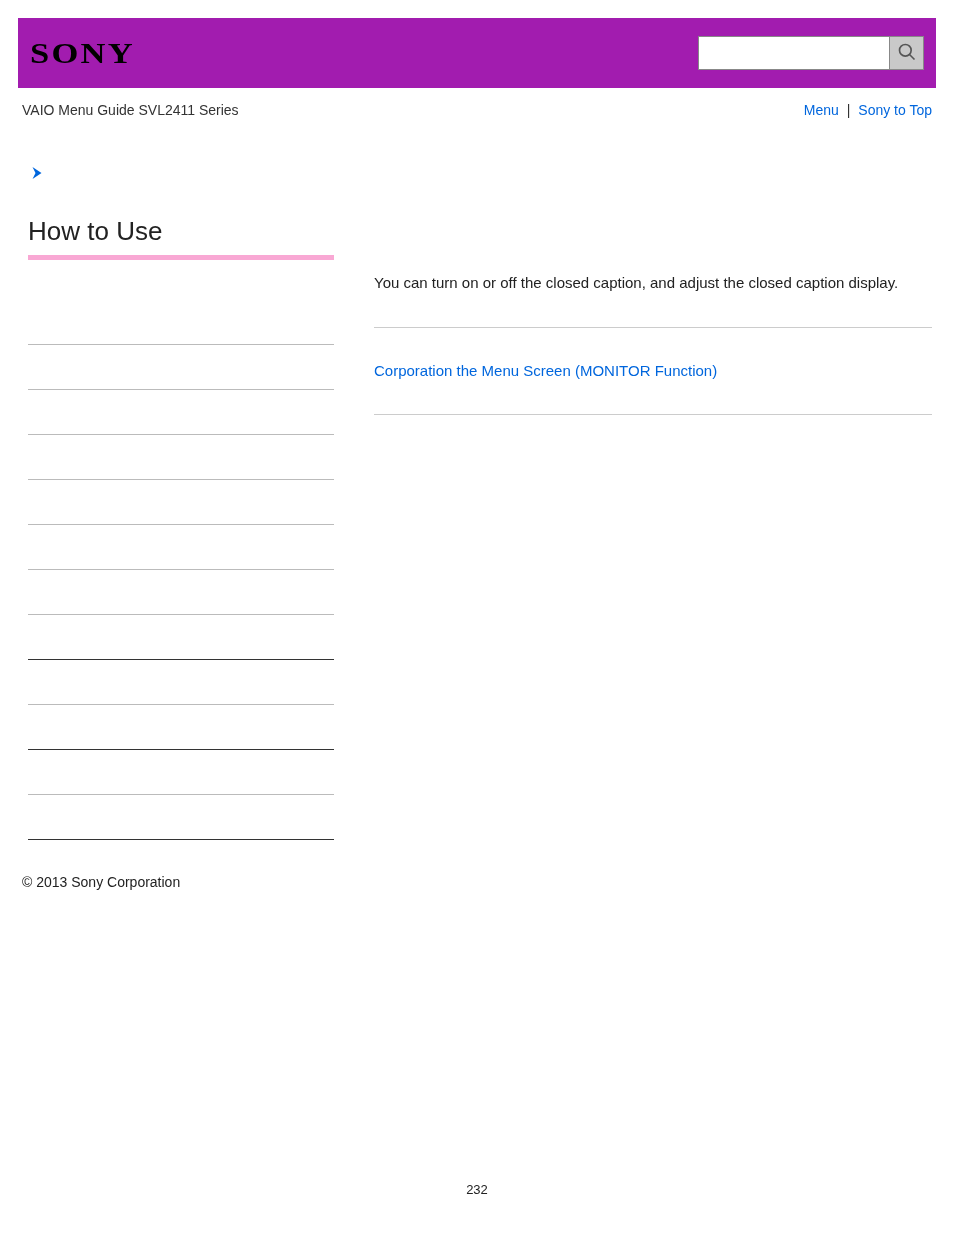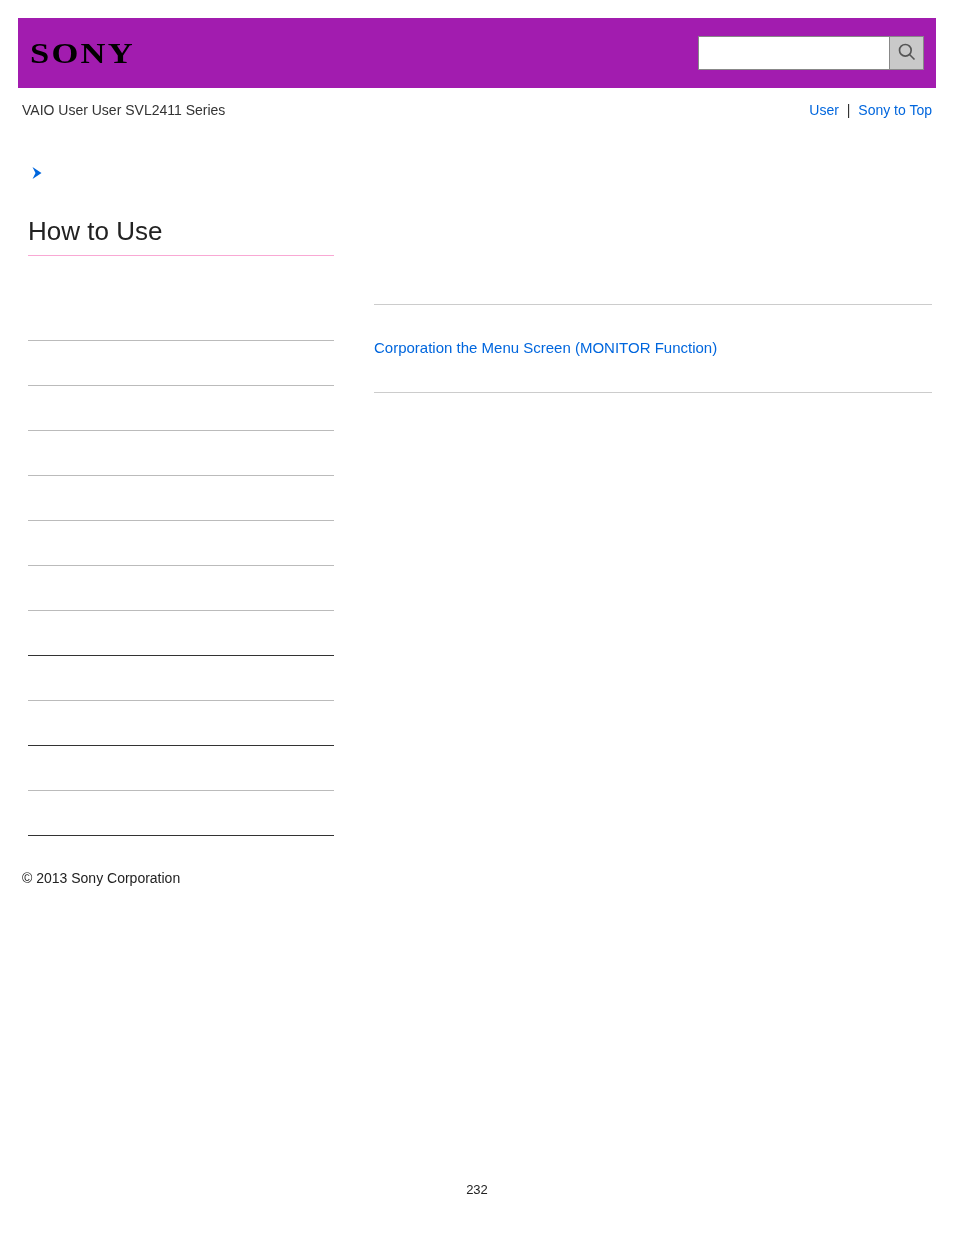--- a/index.html
+++ b/index.html
@@ -77,21 +77,21 @@
   }
   .sidebar {
     width: 306px;
     flex-shrink: 0;
   }
   .sidebar-title {
     font-size: 26px;
     font-weight: 400;
     color: #222;
     padding-bottom: 8px;
-    border-bottom: 1px solid #f9a8d4;
+    border-bottom: 5px solid #f9a8d4;
     margin-bottom: 40px;
   }
   .sidebar-item {
     height: 45px;
     border-bottom: 1px solid #bbb;
     cursor: pointer;
   }
   .sidebar-item.strong { border-bottom: 1px solid #333; }
   .main {
     flex: 1;
@@ -139,23 +139,23 @@
         <svg viewBox="0 0 24 24" fill="none" stroke="#555" stroke-width="2">
           <circle cx="10" cy="10" r="7"></circle>
           <line x1="15" y1="15" x2="21" y2="21"></line>
         </svg>
       </span>
     </button>
   </div>
 </div>
 
 <div class="subheader">
-  <div>VAIO User User SVL2411 Series</div>
+  <div>VAIO Menu Guide SVL2411 Series</div>
   <div class="nav-links">
-    <a>User</a>
+    <a>Menu</a>
     <span class="sep">|</span>
     <a>Sony to Top</a>
   </div>
 </div>
 
 <div class="arrow-row">
   <span>
     <svg viewBox="0 0 24 24" fill="#0066dd">
       <path d="M6 4 L18 12 L6 20 L10 12 Z"></path>
     </svg>
@@ -173,20 +173,21 @@
     <div class="sidebar-item"></div>
     <div class="sidebar-item"></div>
     <div class="sidebar-item strong"></div>
     <div class="sidebar-item"></div>
     <div class="sidebar-item strong"></div>
     <div class="sidebar-item"></div>
     <div class="sidebar-item strong"></div>
   </div>
 
   <div class="main">
+    <p>You can turn on or off the closed caption, and adjust the closed caption display.</p>
     <hr>
     <a class="link">Corporation the Menu Screen (MONITOR Function)</a>
     <hr>
   </div>
 </div>
 
 <div class="copyright">© 2013 Sony Corporation</div>
 
 <div class="page-number">232</div>
 

